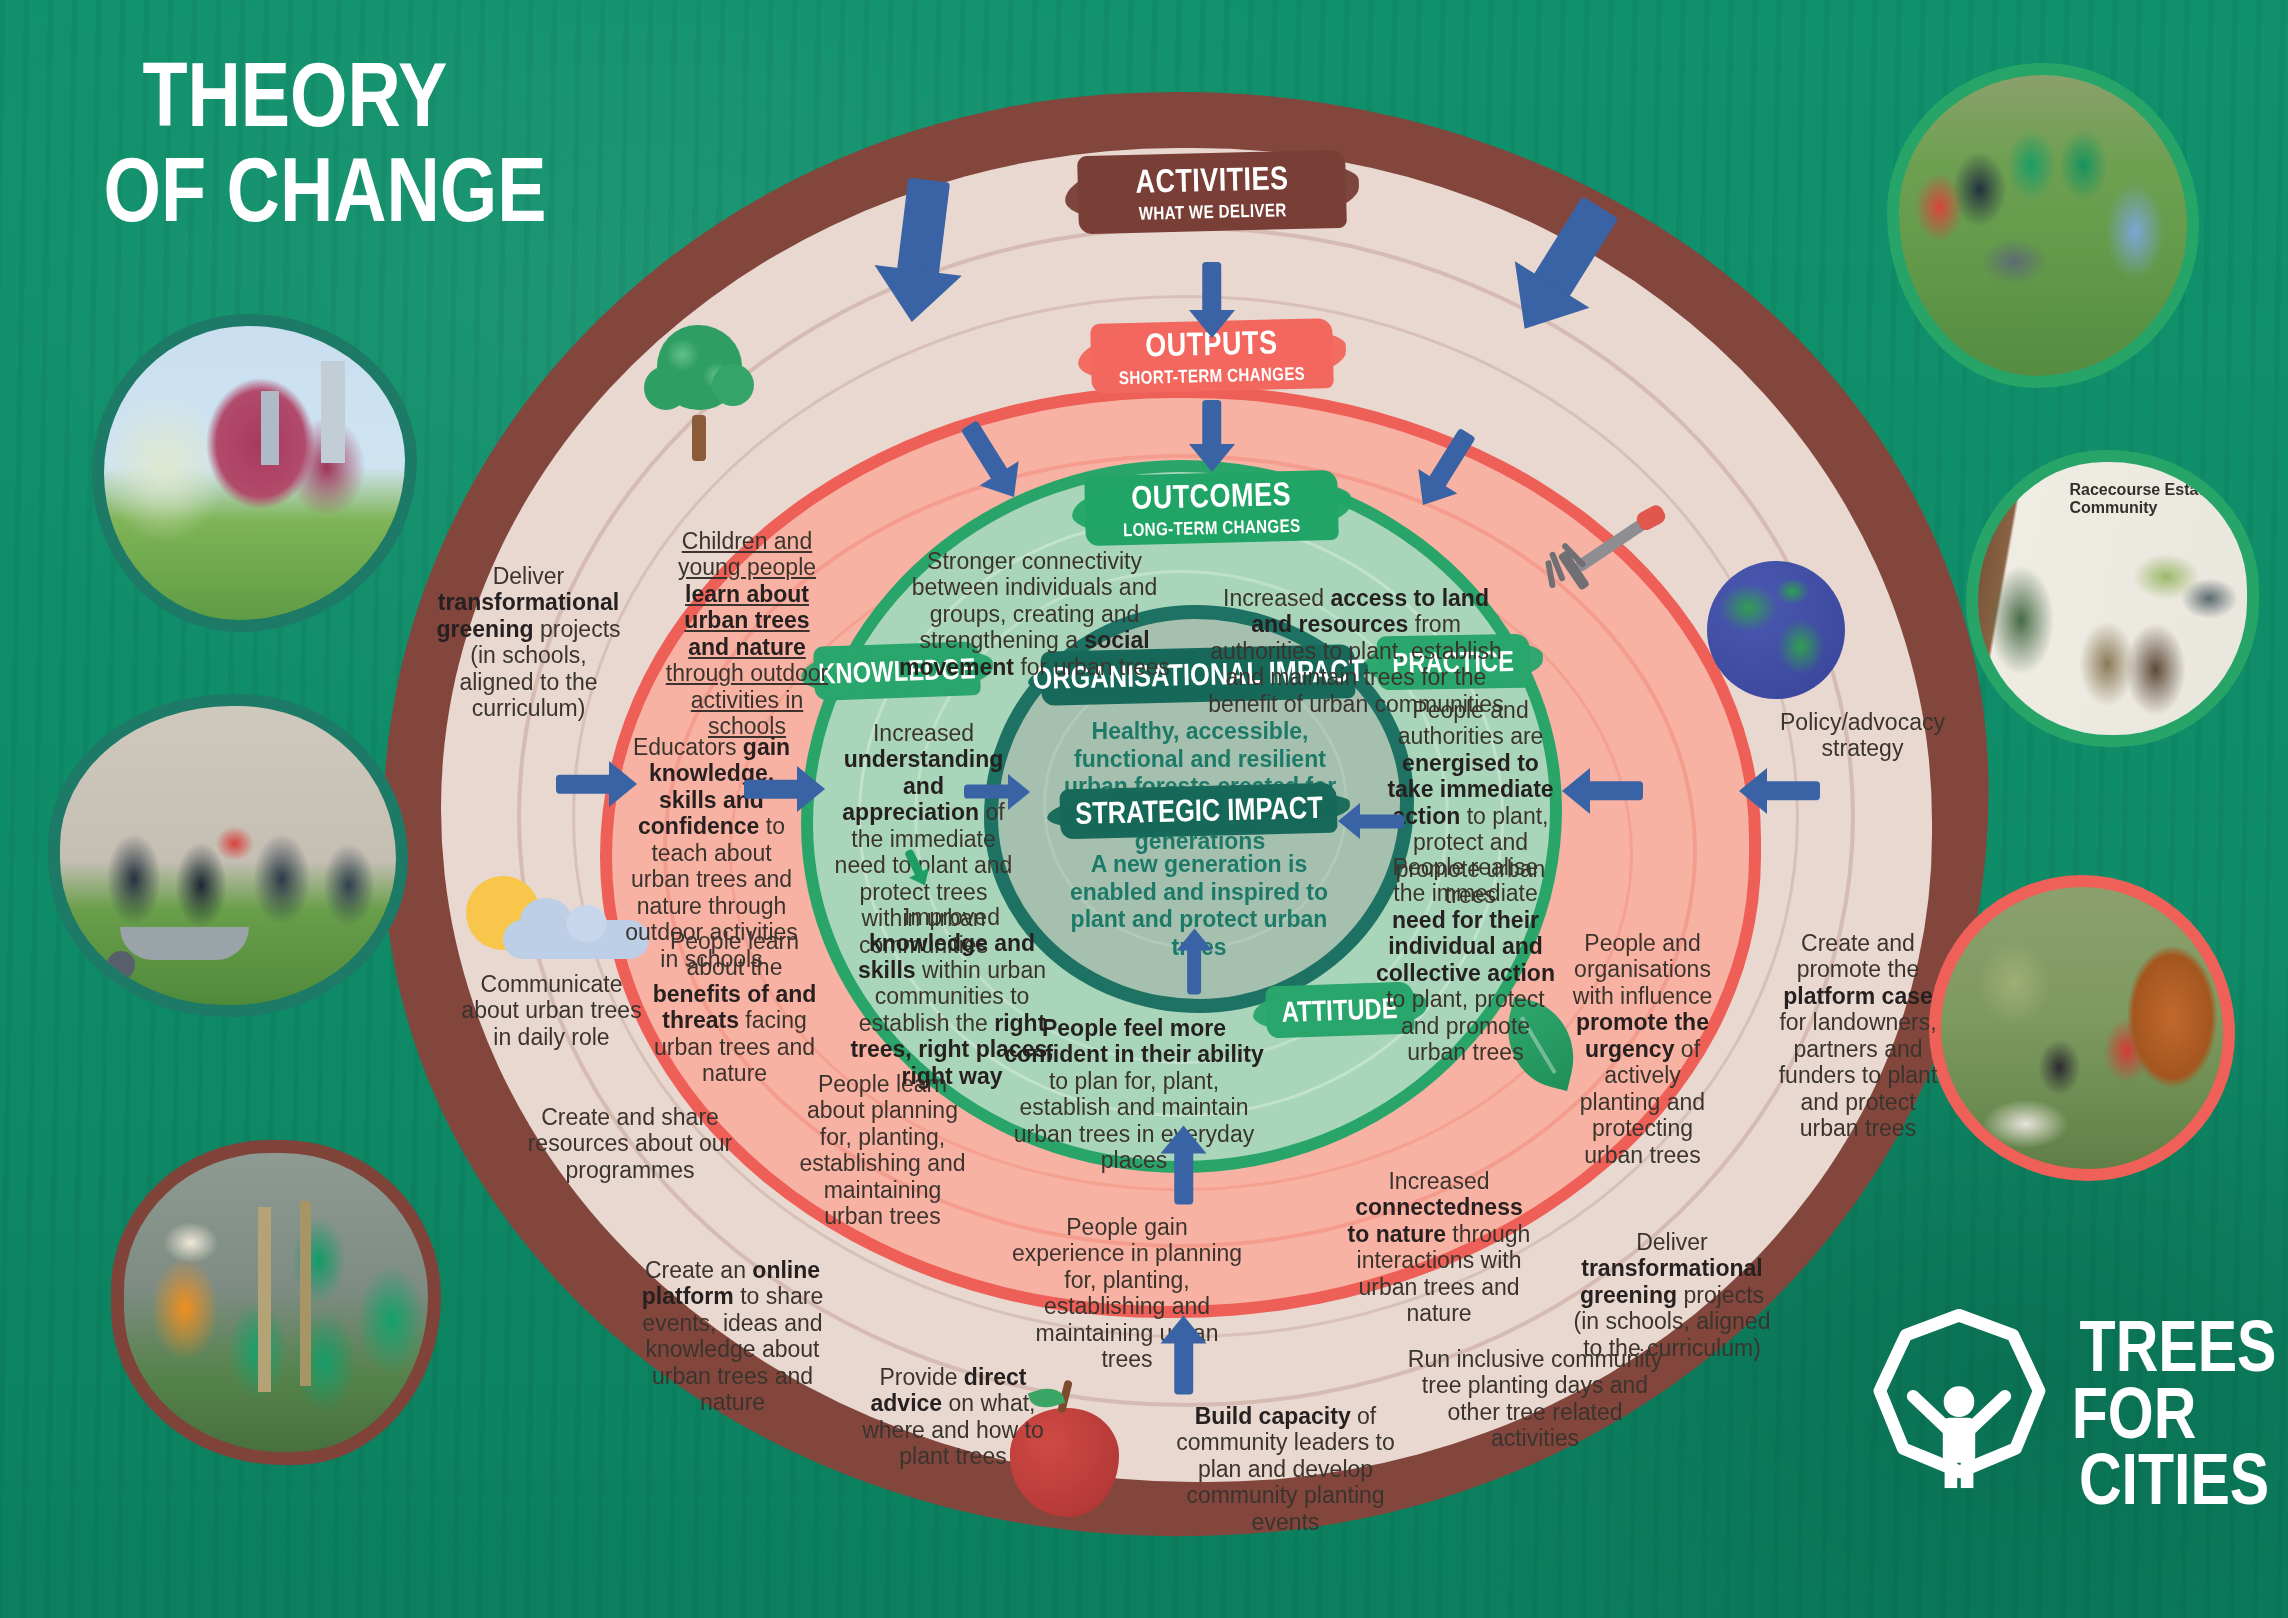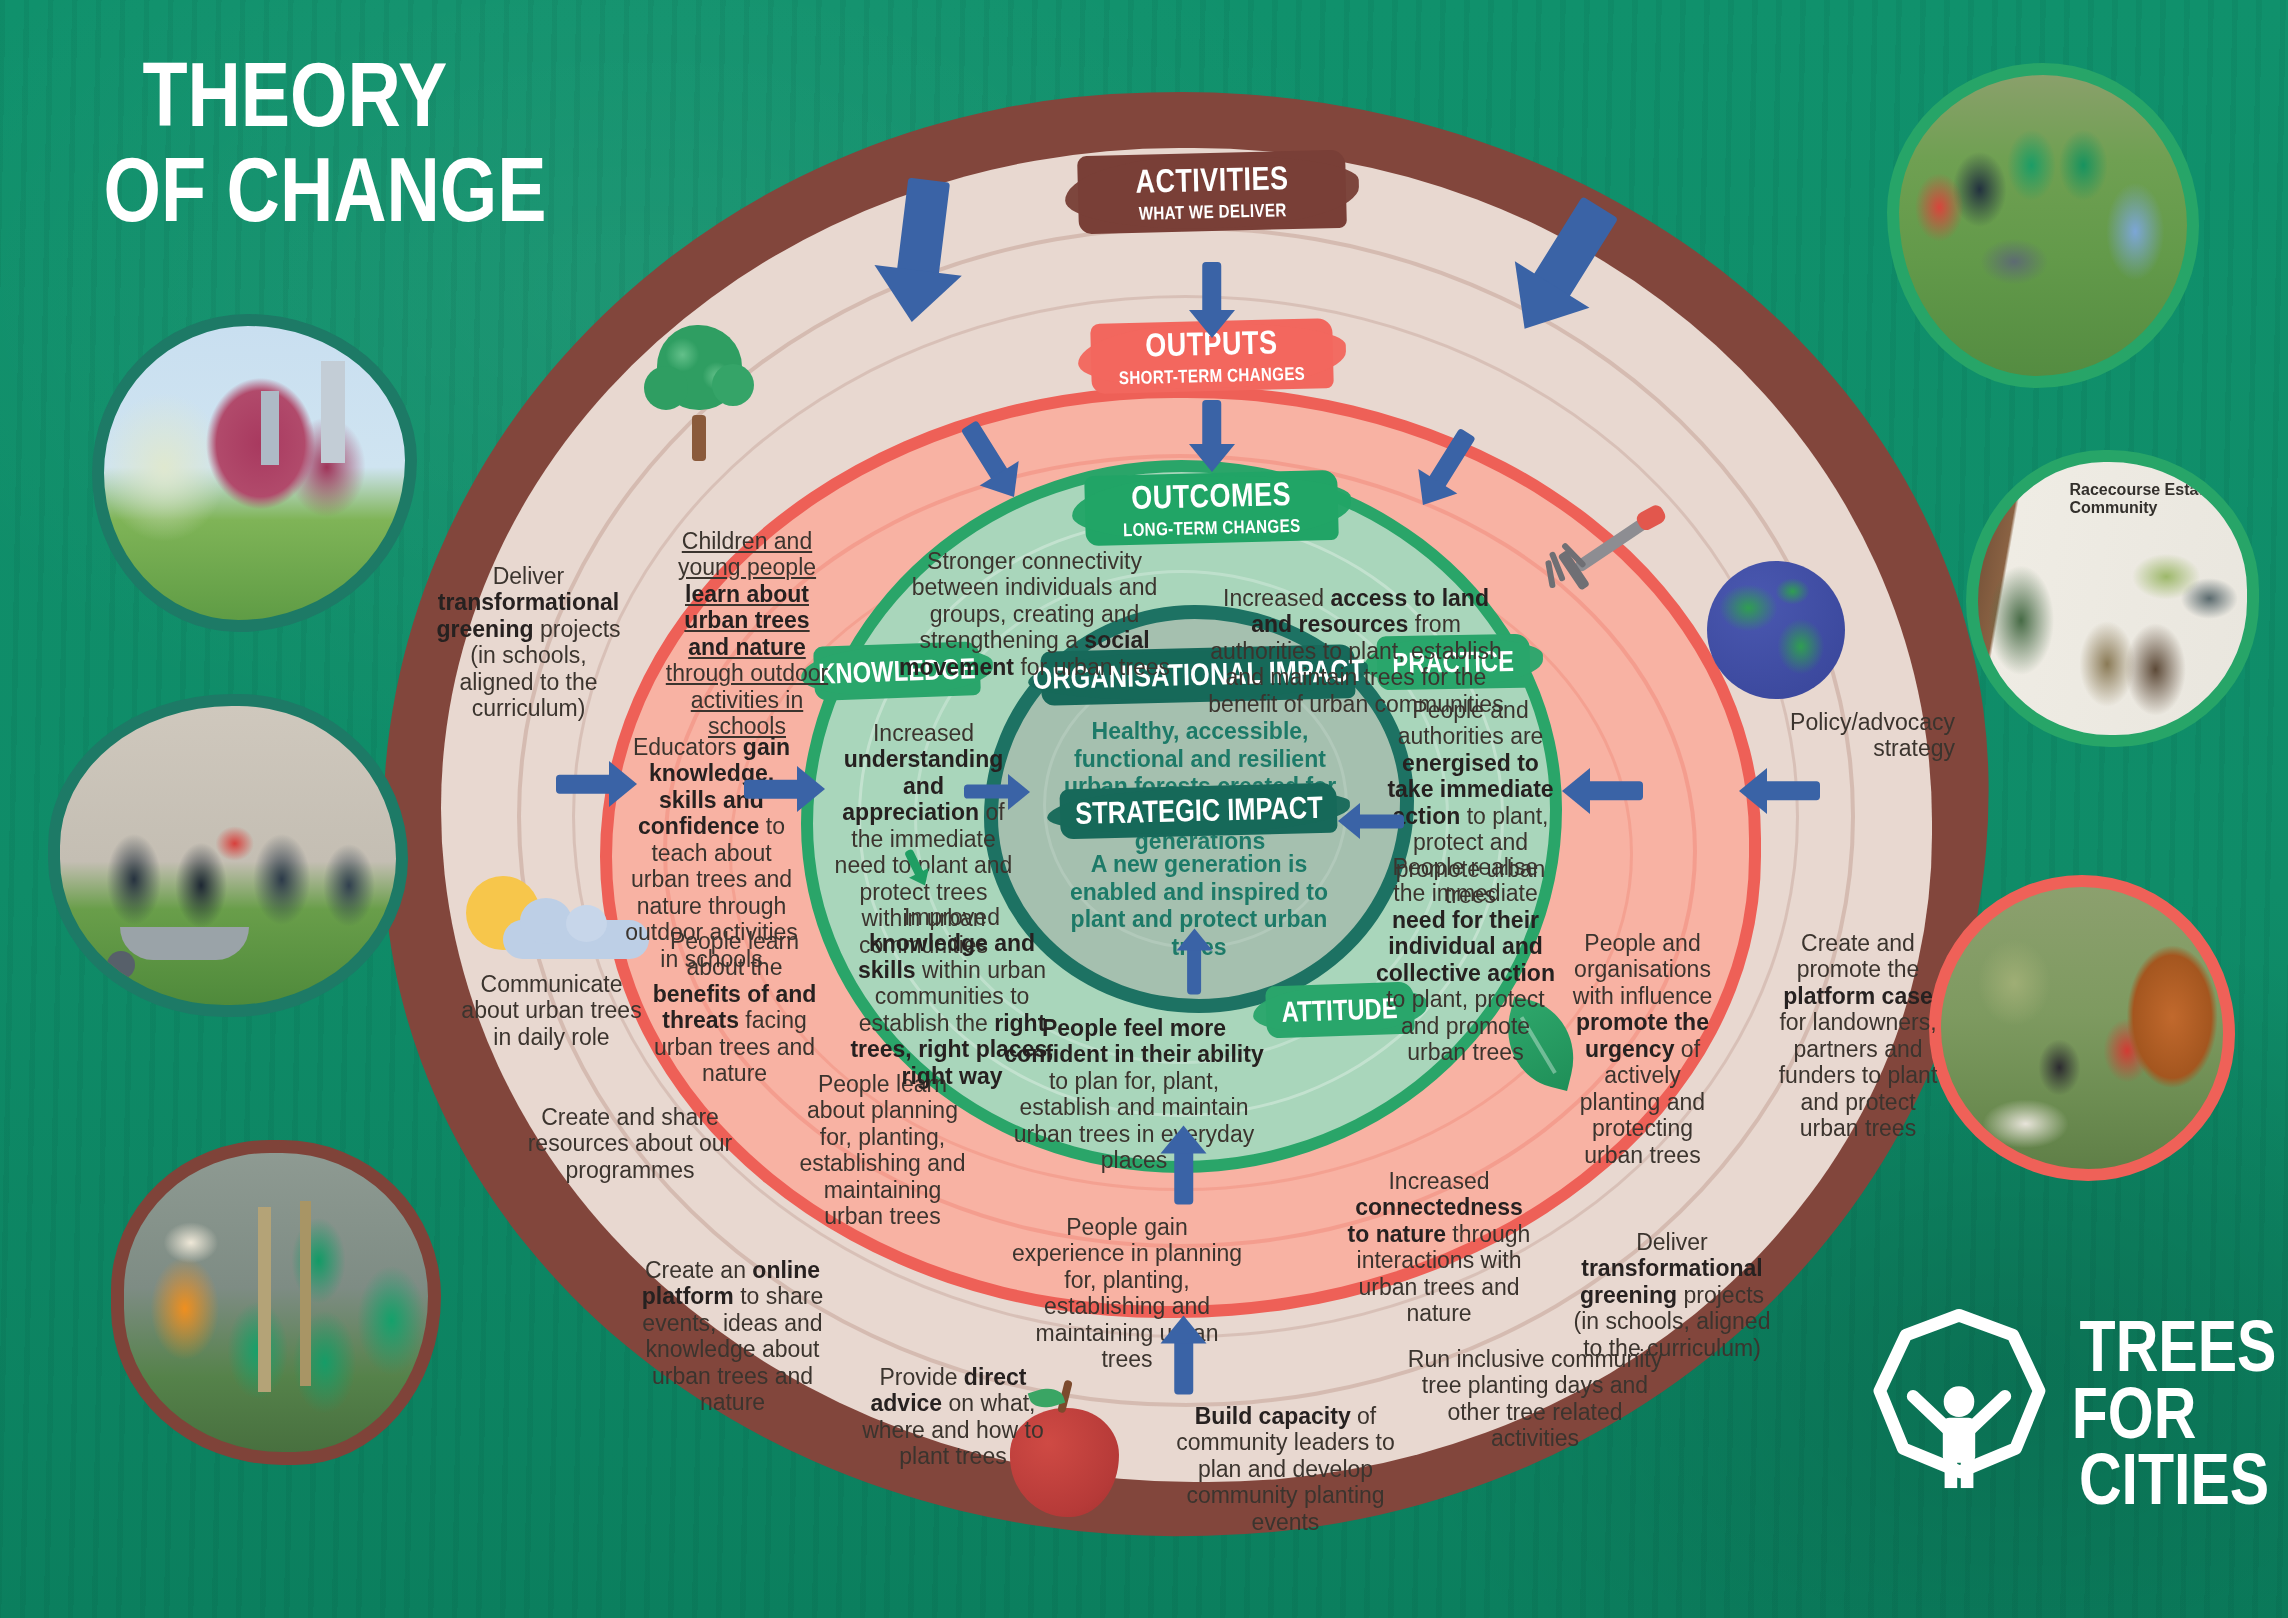--- a/index.html
+++ b/index.html
@@ -128,21 +128,21 @@
 
   <div class="txt" style="left:434px;top:563px;width:189px;"><span>Deliver </span><b>transformational greening</b><span> projects (in schools, aligned to the curriculum)</span></div>
   <div class="txt" style="left:459px;top:971px;width:185px;"><span>Communicate about urban trees in daily role</span></div>
   <div class="txt" style="left:526px;top:1104px;width:208px;"><span>Create and share resources about our programmes</span></div>
   <div class="txt" style="left:617px;top:1257px;width:231px;"><span>Create an </span><b>online platform</b><span> to share events, ideas and knowledge about urban trees and nature</span></div>
   <div class="txt" style="left:847px;top:1364px;width:212px;"><span>Provide </span><b>direct advice</b><span> on what, where and how to plant trees</span></div>
   <div class="txt" style="left:1161px;top:1403px;width:249px;"><b>Build capacity</b><span> of community leaders to plan and develop community planting events</span></div>
   <div class="txt" style="left:1401px;top:1346px;width:268px;"><span>Run inclusive community tree planting days and other tree related activities</span></div>
   <div class="txt" style="left:1567px;top:1229px;width:210px;"><span>Deliver </span><b>transformational greening</b><span> projects (in schools, aligned to the curriculum)</span></div>
   <div class="txt" style="left:1774px;top:930px;width:168px;"><span>Create and promote the </span><b>platform case</b><span> for landowners, partners and funders to plant and protect urban trees</span></div>
-  <div class="txt" style="left:1770px;top:709px;width:185px;text-align:right;"><span>Policy/advocacy strategy</span></div>
+  <div class="txt" style="left:1770px;top:709px;width:185px;"><span>Policy/advocacy strategy</span></div>
 
   <div class="txt" style="left:665px;top:528px;width:164px;text-decoration:underline;"><span>Children and young people </span><b>learn about urban trees and nature</b><span> through outdoor activities in schools</span></div>
   <div class="txt" style="left:620px;top:734px;width:183px;"><span>Educators </span><b>gain knowledge, skills and confidence</b><span> to teach about urban trees and nature through outdoor activities in schools</span></div>
   <div class="txt" style="left:646px;top:928px;width:177px;"><span>People learn about the </span><b>benefits of and threats</b><span> facing urban trees and nature</span></div>
   <div class="txt" style="left:794px;top:1071px;width:177px;"><span>People learn about planning for, planting, establishing and maintaining urban trees</span></div>
   <div class="txt" style="left:1008px;top:1214px;width:238px;"><span>People gain experience in planning for, planting, establishing and maintaining urban trees</span></div>
   <div class="txt" style="left:1343px;top:1168px;width:192px;"><span>Increased </span><b>connectedness to nature</b><span> through interactions with urban trees and nature</span></div>
   <div class="txt" style="left:1565px;top:930px;width:155px;"><span>People and organisations with influence </span><b>promote the urgency</b><span> of actively planting and protecting urban trees</span></div>
 
   <div class="txt" style="left:888px;top:548px;width:293px;"><span>Stronger connectivity between individuals and groups, creating and strengthening a </span><b>social movement</b><span> for urban trees</span></div>

